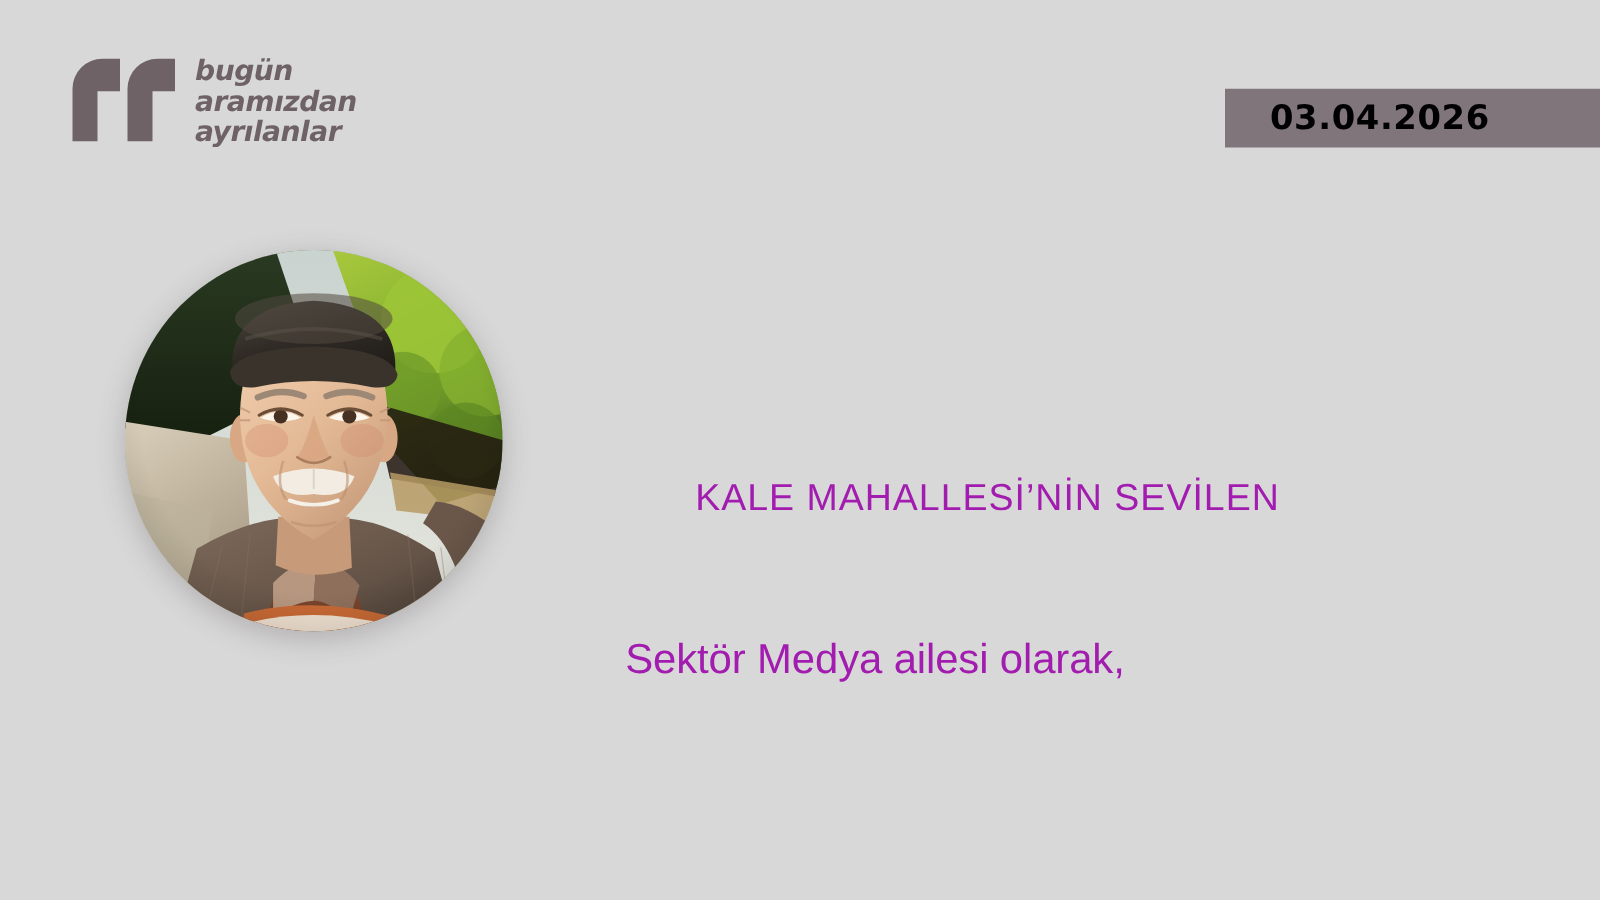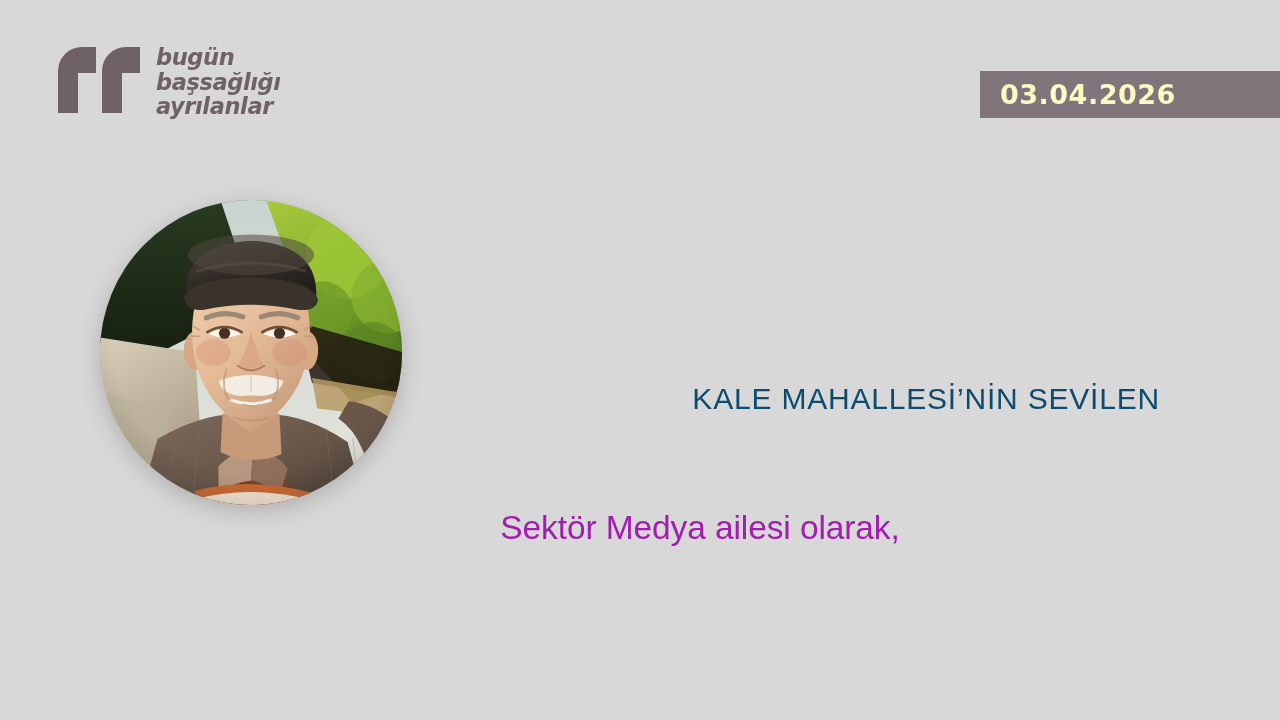--- a/index.html
+++ b/index.html
@@ -62,22 +62,22 @@
     height: 47px;
     background: #7f757b;
     display: flex;
     align-items: center;
   }
   #date-badge-text {
     font-family: "DejaVu Sans", sans-serif;
     font-weight: bold;
     font-size: 27px;
     letter-spacing: 0.5px;
-    color: #fef9c3;
-    padding-left: 20px;
+    color: #000000;
+    padding-left: 36px;
   }
 
   
   #portrait {
     position: absolute;
     left: 100px;
     top: 200px;
     width: 302px;
     height: 305px;
     border-radius: 50%;
@@ -99,23 +99,22 @@
     width: 740px;
     text-align: center;
   }
   #headline .hl-line {
     display: block;
     font-family: "Liberation Sans", sans-serif;
     font-weight: 400;
     font-size: 30px;
     line-height: 44px;
     letter-spacing: 0.8px;
-    color: #0c4a6e;
+    color: #a21caf;
     white-space: nowrap;
-    text-align: right;
   }
 
   
   #condolence {
     position: absolute;
     left: 120px;
     top: 505px;
     width: 1160px;
     text-align: center;
   }
@@ -137,21 +136,21 @@
 
   <div id="logo-block">
     <span id="quote-mark">
       <svg width="88" height="78" viewBox="0 0 88 78" aria-hidden="true">
         <path d="M6 30 A24 24 0 0 1 30 6 L44 6 L44 32 L26 32 L26 72 L6 72 Z" fill="#6f6266"></path>
         <path d="M50 30 A24 24 0 0 1 74 6 L88 6 L88 32 L70 32 L70 72 L50 72 Z" fill="#6f6266"></path>
       </svg>
     </span>
     <span id="logo-wordmark">
       <span>bugün</span>
-      <span>başsağlığı</span>
+      <span>aramızdan</span>
       <span>ayrılanlar</span>
     </span>
   </div>
 
   <div id="date-badge">
     <span id="date-badge-text">03.04.2026</span>
   </div>
 
   <div id="portrait">
     <svg viewBox="0 0 300 300" preserveAspectRatio="xMidYMid slice" aria-hidden="true">

